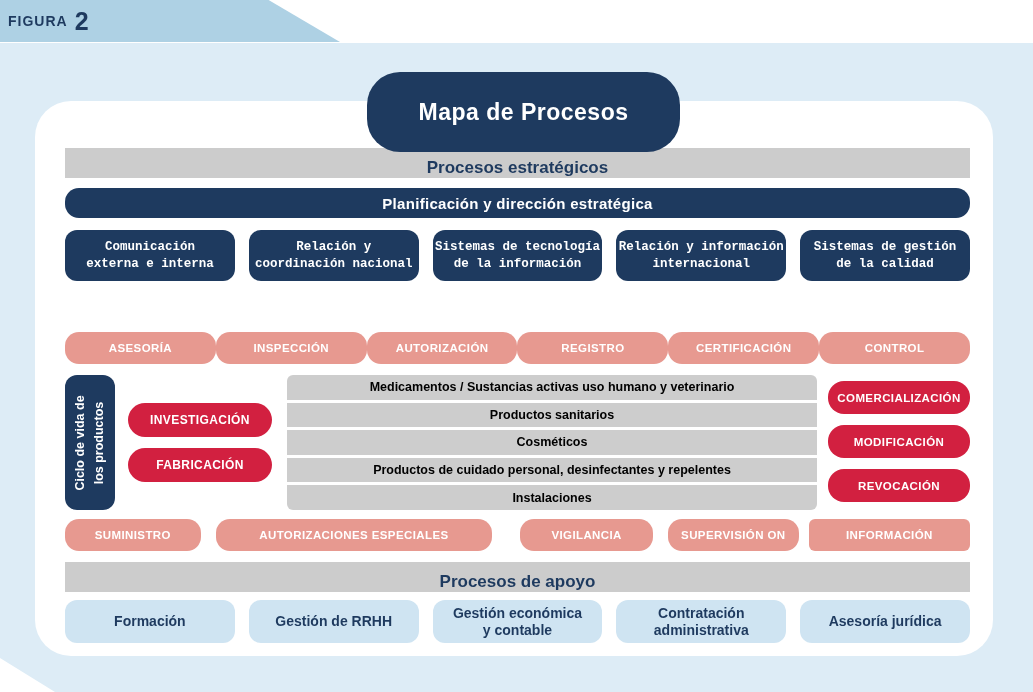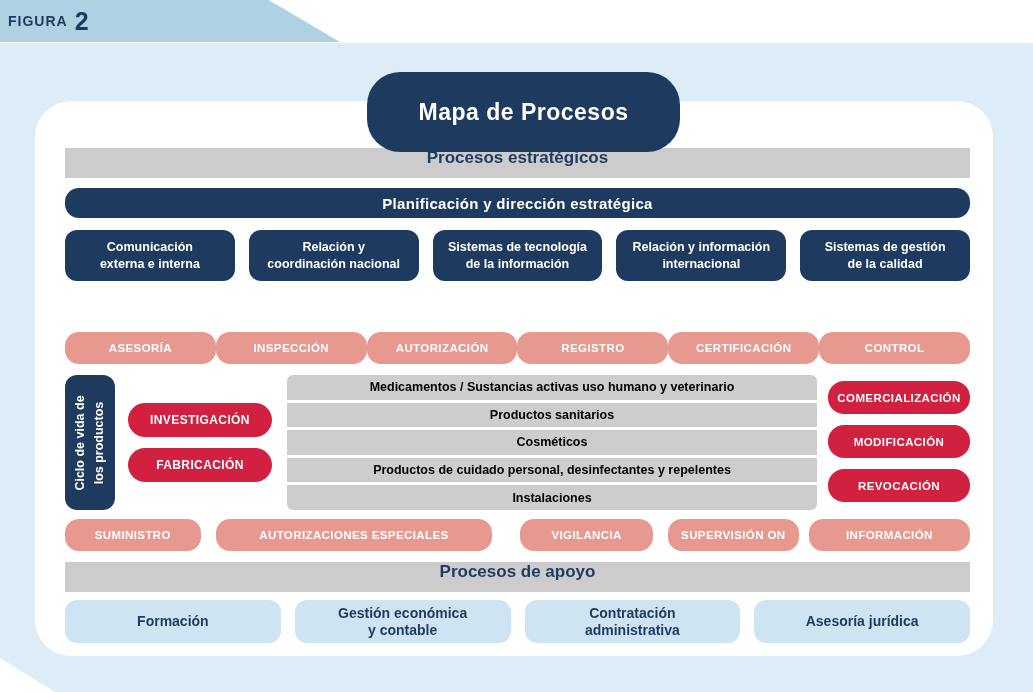--- a/index.html
+++ b/index.html
@@ -37,55 +37,55 @@
     background:#1e3a5f; border-radius:33px;
     display:flex; align-items:center; justify-content:center;
     color:#ffffff; font-size:23px; font-weight:bold; letter-spacing:.5px;
   }
 
   
   .row { position:absolute; left:30px; width:905px; }
 
   .bar-gray {
     background:#cccccc; height:30px;
-    display:flex; align-items:flex-start; justify-content:center;
+    display:flex; align-items:flex-end; justify-content:center;
     color:#1e3a5f; font-size:17px; font-weight:bold;
   }
   .bar-gray.r1 { top:47px; }
   .bar-gray.r2 { top:191px; }
   .bar-gray.r3 { top:461px; }
 
   .bar-navy {
     top:87px; height:30px; background:#1e3a5f; border-radius:14px;
     display:flex; align-items:center; justify-content:center;
     color:#ffffff; font-size:15px; font-weight:bold; letter-spacing:.3px;
   }
 
   
-  .navy-row { top:129px; height:51px; display:flex; gap:14px; }
+  .navy-row { top:129px; height:51px; display:flex; gap:14px;font-family:Liberation Mono, monospace; }
   .nbox {
     flex:1; background:#1e3a5f; border-radius:12px;
     display:flex; flex-direction:column; align-items:center; justify-content:center;
     color:#ffffff; font-size:12.5px; font-weight:600; line-height:17px; text-align:center;
   }
 
   
   .salmon-row-1 { top:231px; height:32px; display:flex; }
   .salmon-row-2 { top:418px; height:32px; display:flex; }
   .spill {
     background:#e79990; border-radius:14px;
     display:flex; align-items:center; justify-content:center;
     color:#ffffff; font-size:11.5px; font-weight:bold; letter-spacing:.4px;
   }
   .salmon-row-1 .spill { flex:1; }
   .bp1 { width:142px; }
   .bp2 { width:290px; margin-left:15px; }
   .bp3 { width:139px; margin-left:28px; }
   .bp4 { width:137px; margin-left:15px; }
-  .bp5 { width:169px; margin-left:10px; }
+  .bp5 { width:169px; margin-left:10px;border-radius:6px; }
 
   
   .band { top:274px; height:135px; display:flex; }
   .vbox {
     width:50px; height:135px; background:#1e3a5f; border-radius:12px;
     display:flex; align-items:center; justify-content:center; margin-right:13px;
   }
   .vtext {
     transform:rotate(-90deg); white-space:nowrap; text-align:center;
     color:#ffffff; font-size:12.5px; font-weight:600; line-height:19px;
@@ -212,20 +212,24 @@
   <div class="row bar-gray r3">
     <span>Procesos de apoyo</span>
   </div>
 
   <div class="row blue-row">
     <div class="bbox">
       <div>Formación</div>
       <div></div>
     </div>
     <div class="bbox">
+      <div>Gestión de RRHH</div>
+      <div></div>
+    </div>
+    <div class="bbox">
       <div>Gestión económica</div>
       <div>y contable</div>
     </div>
     <div class="bbox">
       <div>Contratación</div>
       <div>administrativa</div>
     </div>
     <div class="bbox">
       <div>Asesoría jurídica</div>
       <div></div>

